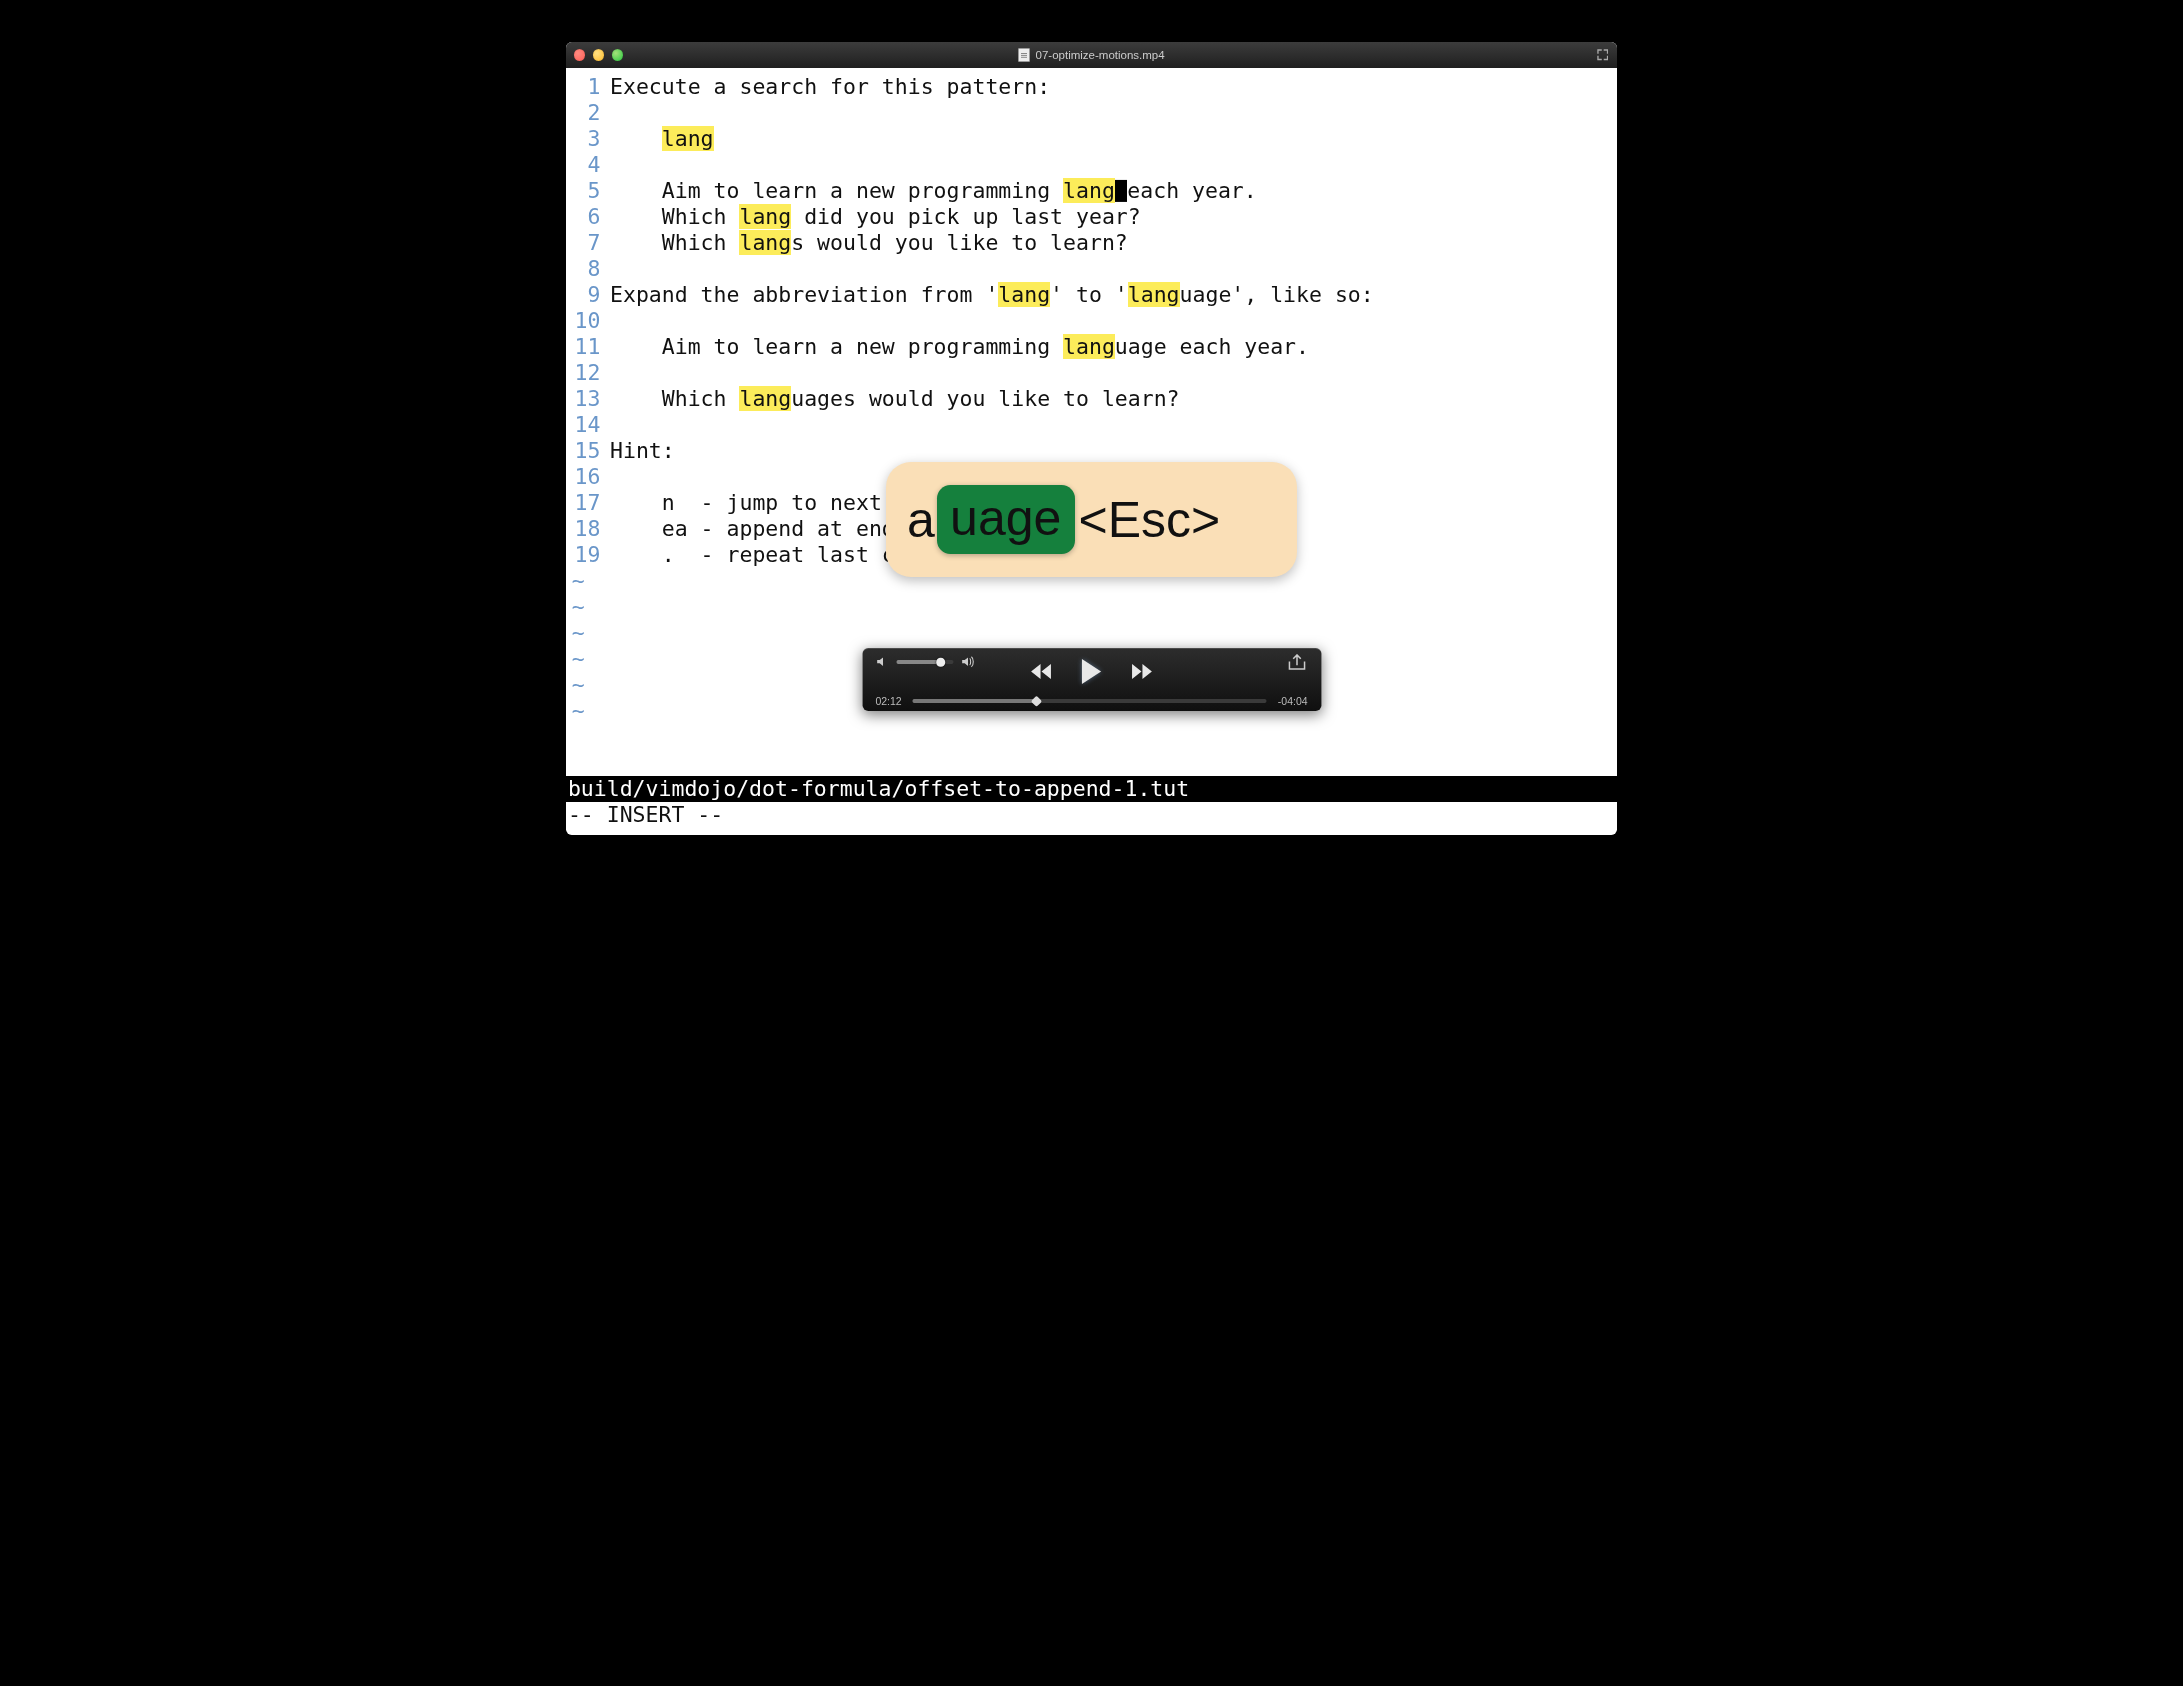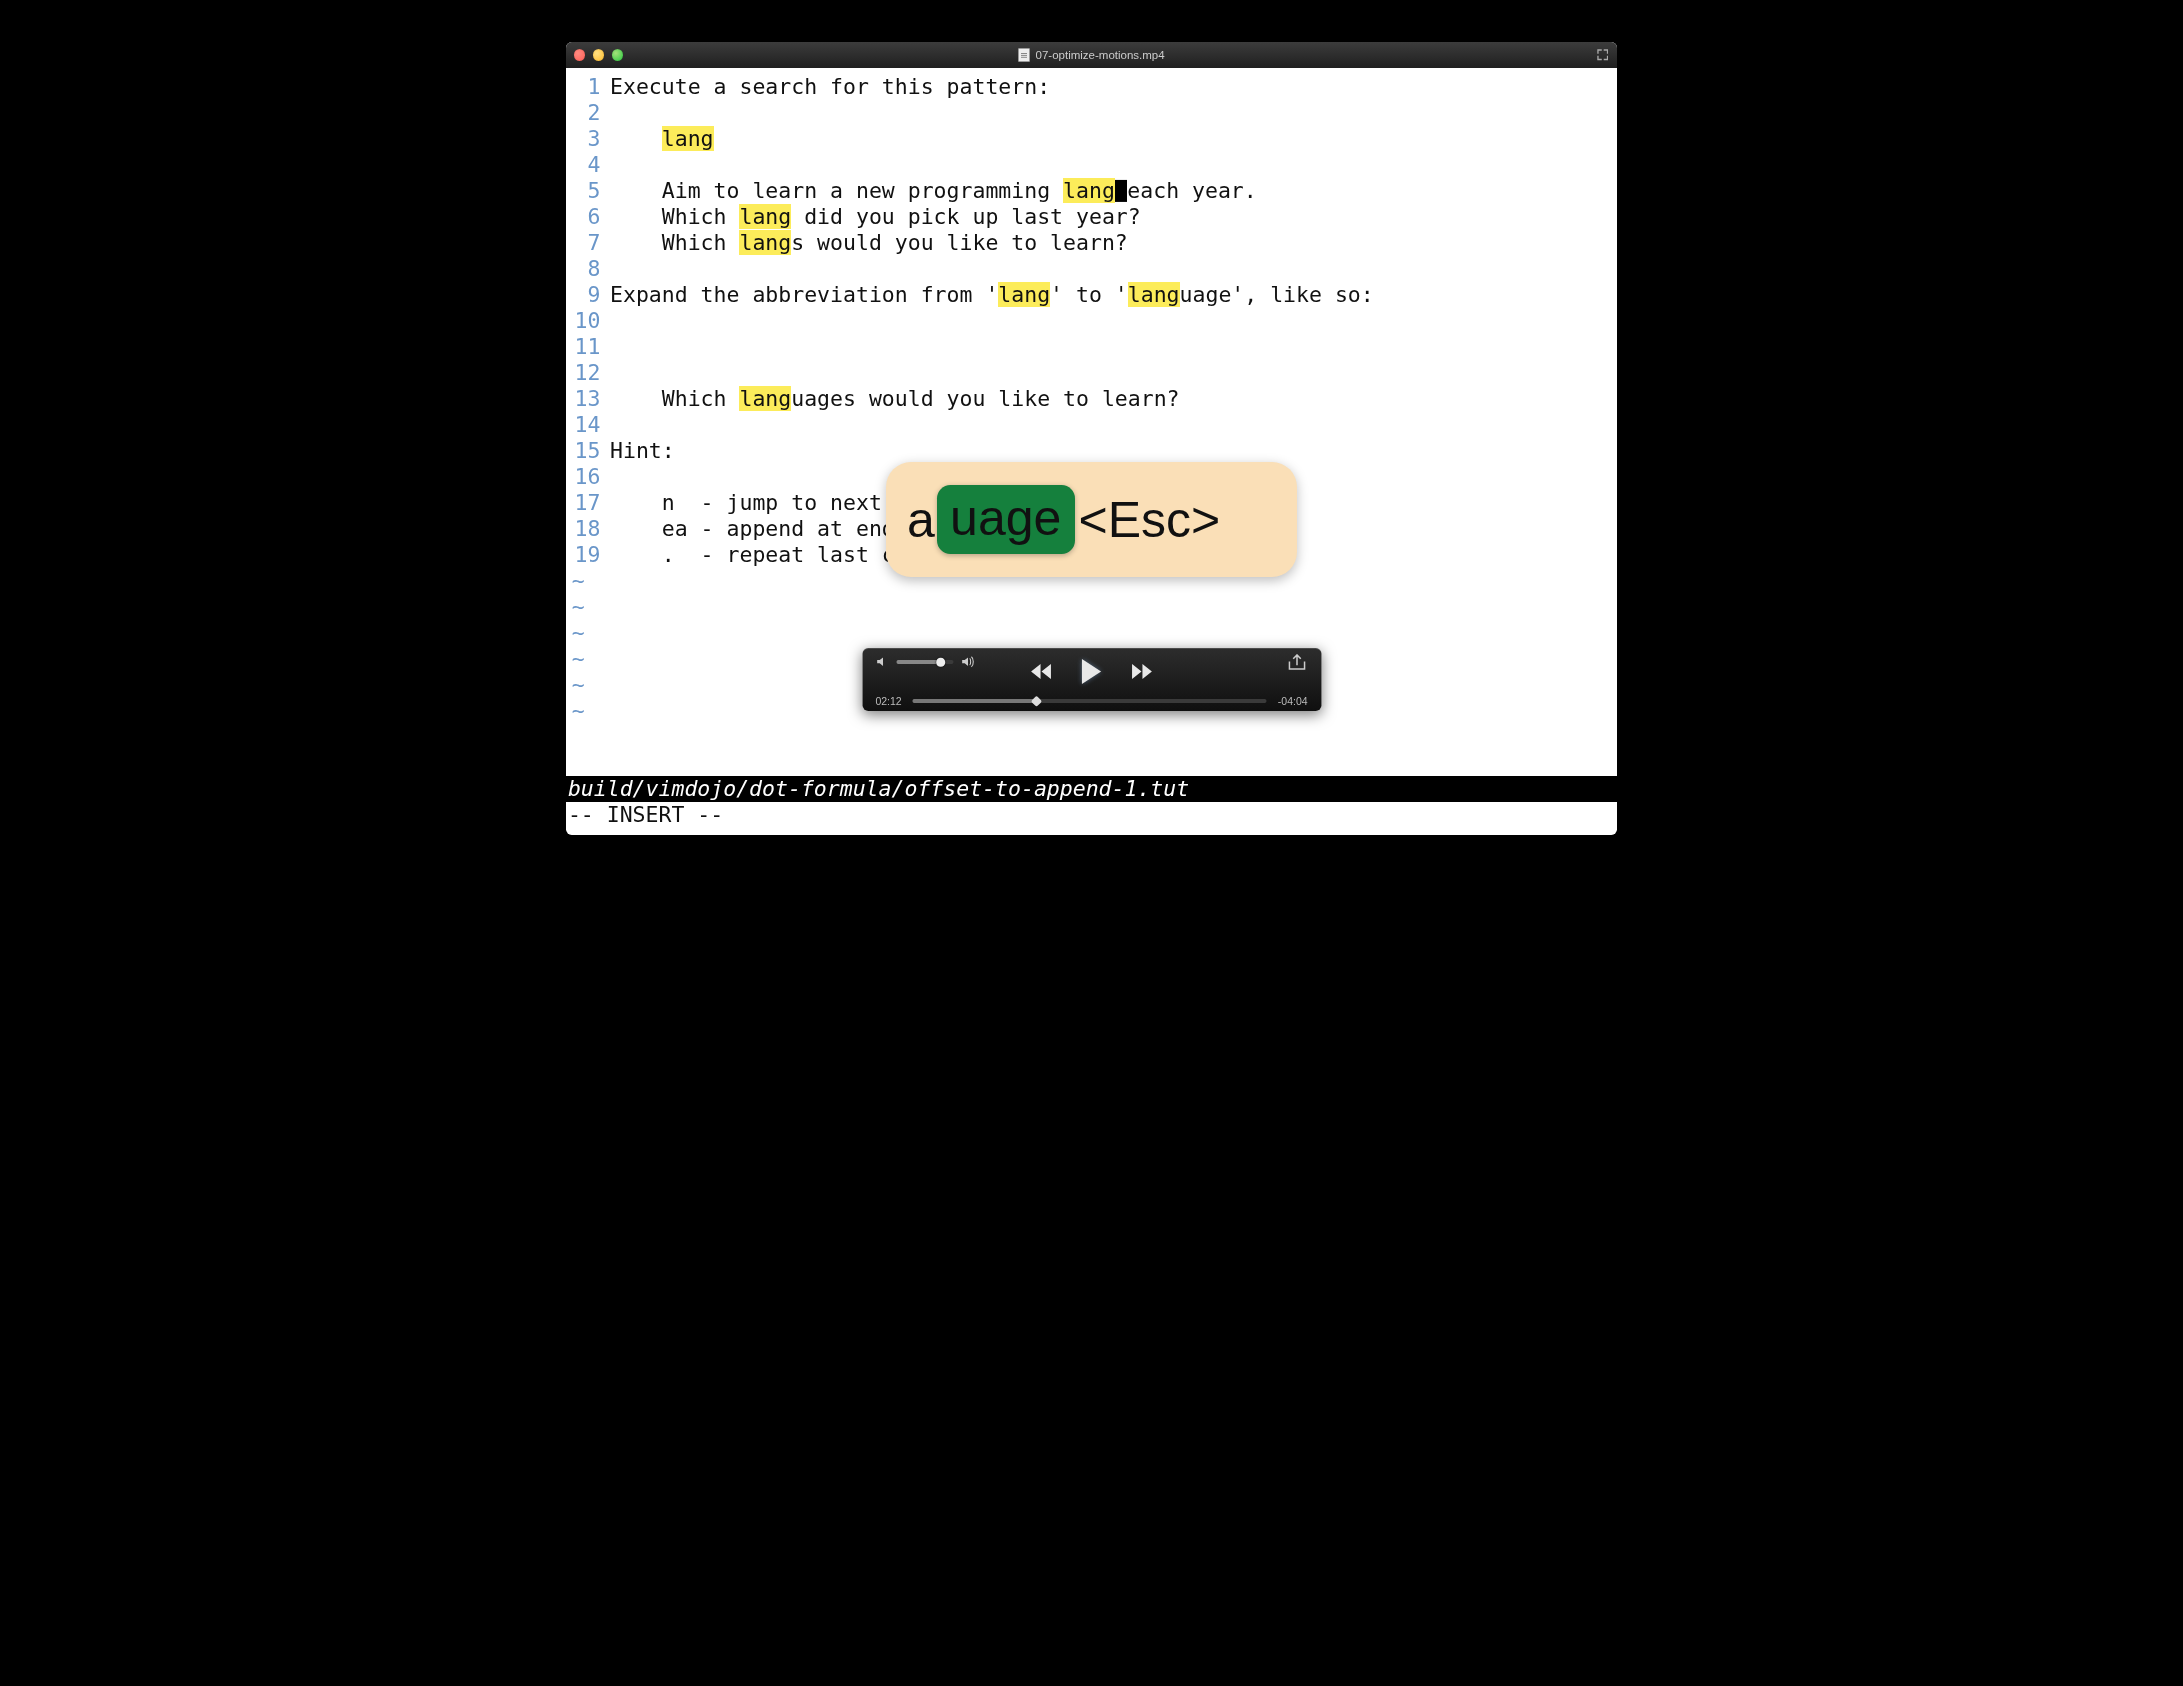--- a/index.html
+++ b/index.html
@@ -85,21 +85,20 @@
     transform: translateY(-0.05em);
   }
   .tilde { padding-left: 5.7px; color:#6a96c9; font-family:inherit; font-size:21.5px; line-height:26px; }
 
   .statusbar {
     background: #000; color: #fff;
     font-size: 21.5px; line-height: 26px; height:26px;
     padding-left: 1.9px;
     font-family: inherit;
     white-space: pre;
-    font-style: italic;
   }
   .modeline {
     color:#111; font-size: 21.5px; line-height:26px; height:33px;
     padding-left: 1.9px;
     font-family: inherit;
   }
 
   .overlay-keys {
     position: absolute;
     left: 320px; top: 394px;
@@ -205,21 +204,21 @@
         <div class="line"><span class="gutter">1</span><span class="content">Execute a search for this pattern:</span></div>
         <div class="line"><span class="gutter">2</span><span class="content"></span></div>
         <div class="line"><span class="gutter">3</span><span class="content">    <span class="hl">lang</span></span></div>
         <div class="line"><span class="gutter">4</span><span class="content"></span></div>
         <div class="line"><span class="gutter">5</span><span class="content">    Aim to learn a new programming <span class="hl">lang</span><span class="cursor"></span>each year.</span></div>
         <div class="line"><span class="gutter">6</span><span class="content">    Which <span class="hl">lang</span> did you pick up last year?</span></div>
         <div class="line"><span class="gutter">7</span><span class="content">    Which <span class="hl">lang</span>s would you like to learn?</span></div>
         <div class="line"><span class="gutter">8</span><span class="content"></span></div>
         <div class="line"><span class="gutter">9</span><span class="content">Expand the abbreviation from '<span class="hl">lang</span>' to '<span class="hl">lang</span>uage', like so:</span></div>
         <div class="line"><span class="gutter">10</span><span class="content"></span></div>
-        <div class="line"><span class="gutter">11</span></div>
+        <div class="line"><span class="gutter">11</span><span class="content">    Aim to learn a new programming <span class="hl">lang</span>uage each year.</span></div>
         <div class="line"><span class="gutter">12</span></div>
         <div class="line"><span class="gutter">13</span><span class="content">    Which <span class="hl">lang</span>uages would you like to learn?</span></div>
         <div class="line"><span class="gutter">14</span><span class="content"></span></div>
         <div class="line"><span class="gutter">15</span><span class="content">Hint:</span></div>
         <div class="line"><span class="gutter">16</span><span class="content"></span></div>
         <div class="line"><span class="gutter">17</span><span class="content">    n  - jump to next </span></div>
         <div class="line"><span class="gutter">18</span><span class="content">    ea - append at end</span></div>
         <div class="line"><span class="gutter">19</span><span class="content">    .  - repeat last c</span></div>
       </div>
     <div id="tildes">

